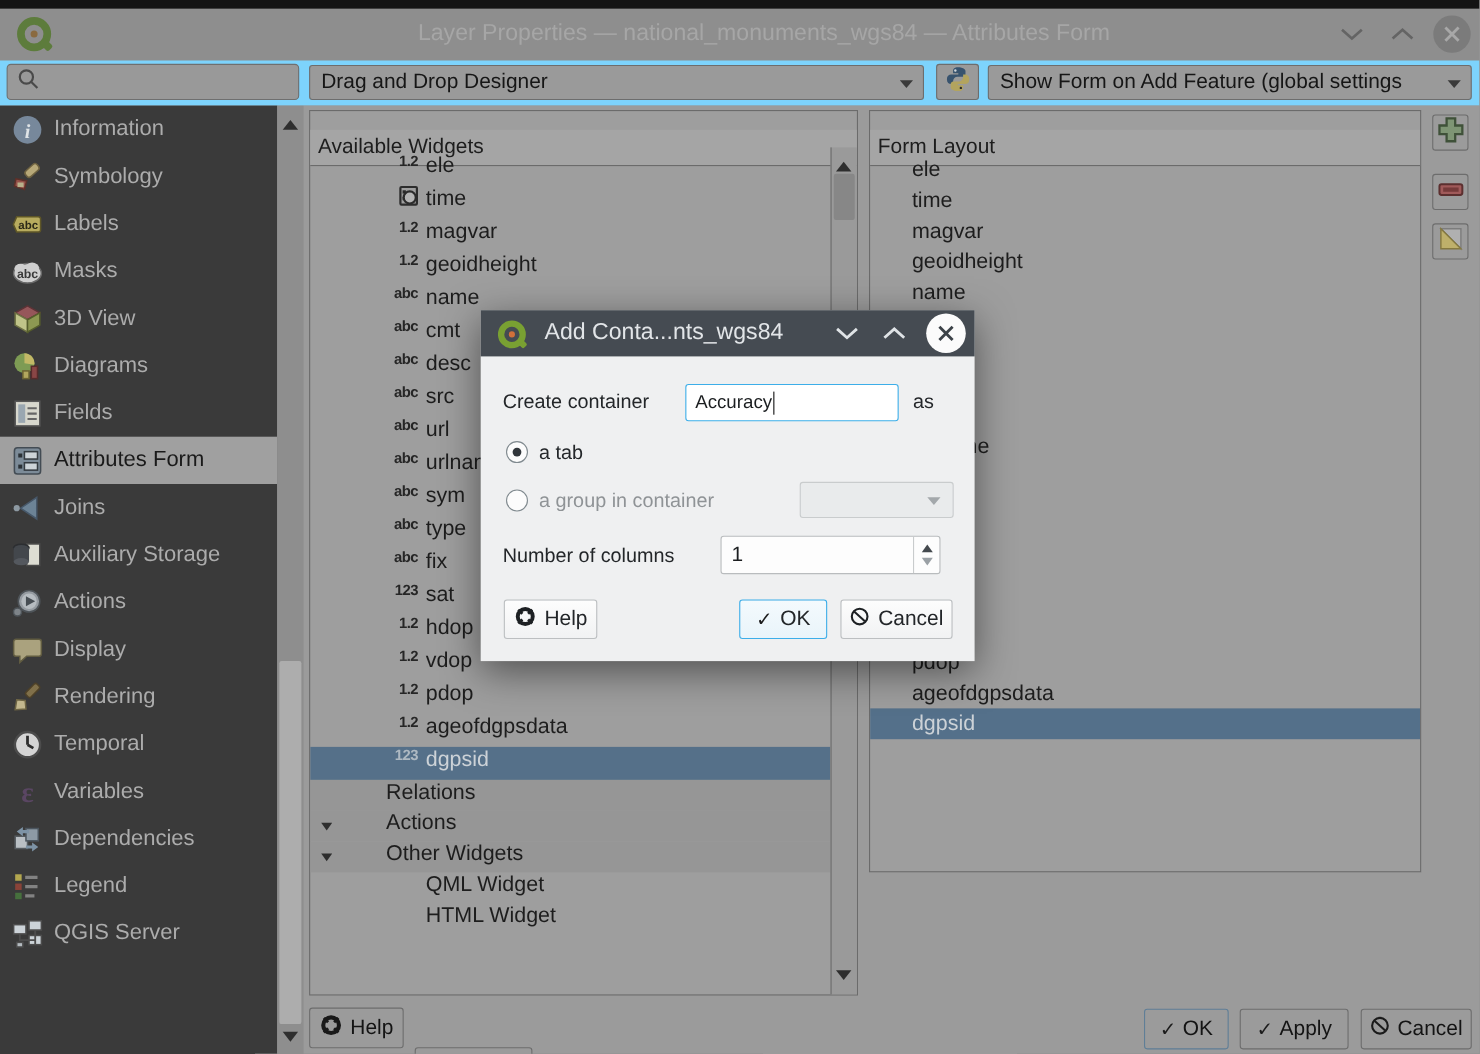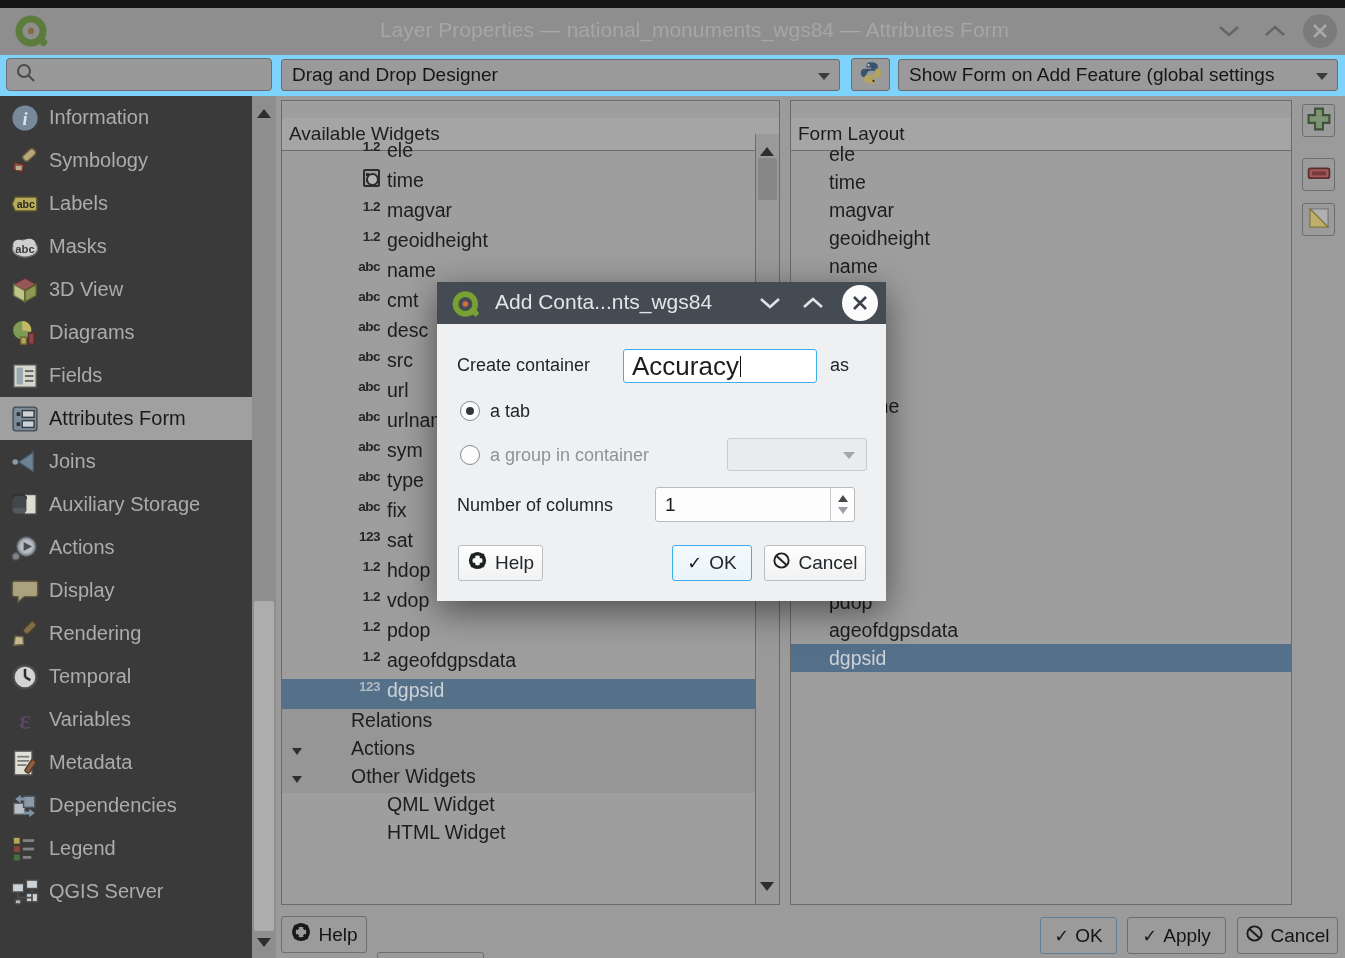--- a/index.html
+++ b/index.html
@@ -40,21 +40,21 @@
   .tri-up { width:0; height:0; border:7px solid transparent; border-bottom:9px solid #2e2e2e; }
   .tri-down { width:0; height:0; border:7px solid transparent; border-top:9px solid #2e2e2e; }
   .side-scroll .tri-up { position:absolute; left:5px; top:6px; }
   .side-scroll .tri-down { position:absolute; left:5px; top:842px; }
 
   
   .main { position:absolute; left:276px; top:96px; width:1069px; height:862px; background:#9b9b9b; }
 
   .panel { position:absolute; top:4px; background:#9e9e9e; border:1px solid #6b6b6b; }
   .panel-aw { left:5px; width:499px; height:805px; }
-  .panel-fl { left:514px; width:502px; height:805px; }
+  .panel-fl { left:514px; width:502px; height:693px; }
   .panel-header { position:absolute; left:0; top:0; right:0; height:33px; background:#a5a5a5;
       border-bottom:1px solid #6b6b6b; font-size:19px; color:#1d1d1d; display:flex; align-items:center; padding-left:7px;margin-top:17px; }
 
   .aw-list { position:absolute; left:0; top:33px; right:24px; bottom:0; padding-top:5px; overflow:hidden; }
   .aw-row { display:flex; align-items:flex-start; position:relative; font-size:19.5px; color:#1d1d1d; }
   .aw-row.r-field { height:30px; padding-left:70px; }
   .aw-row.r-group { height:28px; padding-left:34px; background:#969696; }
   .aw-row.r-subitem { height:28px; padding-left:70px; }
   .aw-row.r-shaded { background:#a5a5a5; }
   .aw-row.r-arrow::before { content:""; position:absolute; left:10px; top:11px;
@@ -102,21 +102,21 @@
       box-shadow:0 10px 34px rgba(0,0,0,0.5); background:#eff0f1; }
   .modal-title { position:absolute; left:0; top:0; right:0; height:42px; background:#454b52; }
   .modal-title .qgis-logo { position:absolute; left:12px; top:4px; }
   .modal-title .mtitle { position:absolute; left:58px; top:8px; font-size:21px; color:#e2e5e8; }
   .m-chevron { position:absolute; top:11px; width:26px; height:20px; display:flex; align-items:center; justify-content:center; }
   .m-chevron-down { left:320px; } .m-chevron-up { left:363px; }
   .m-close { position:absolute; left:405px; top:3px; width:36px; height:36px; background:#fbfbfb; border-radius:50%;
       display:flex; align-items:center; justify-content:center; }
   .m-label { position:absolute; font-size:18px; color:#232629; }
   .m-input { position:absolute; left:186px; top:67px; width:194px; height:34px; background:#ffffff;
-      border:1px solid #3daee9; border-radius:3px; font-size:26px; color:#1b1e20; display:flex; align-items:center; padding-left:8px; }
+      border:1px solid #3daee9; border-radius:3px; font-size:17px; color:#1b1e20; display:flex; align-items:center; padding-left:8px; }
   .caret { display:inline-block; width:1.5px; height:21px; background:#111; margin-left:1px; }
   .radio { position:absolute; width:20px; height:20px; border-radius:50%; background:#fcfcfc; border:1px solid #808a8f; }
   .radio .dot { position:absolute; left:5px; top:5px; width:8px; height:8px; border-radius:50%; background:#31363b; }
   .m-combo { position:absolute; left:290px; top:156px; width:140px; height:33px; background:#e9ebec;
       border:1px solid #c9cccd; border-radius:3px; }
   .m-combo .arrow { position:absolute; right:11px; top:13px; border:6px solid transparent; border-top:7px solid #a3a8ab; }
   .m-spin { position:absolute; left:218px; top:205px; width:200px; height:35px; background:#fdfdfd;
       border:1px solid #b9bcbe; border-radius:3px; font-size:19px; color:#1b1e20; display:flex; align-items:center; padding-left:9px; }
   .m-spin .spinbtns { position:absolute; right:0; top:0; bottom:0; width:24px; border-left:1px solid #c9cccd;
       display:flex; flex-direction:column; align-items:center; justify-content:space-around; }
@@ -338,32 +338,20 @@
       <span class="sicon">
           <svg width="28" height="28" viewBox="0 0 20 20">
             <text x="10" y="16.5" font-size="19" font-weight="bold" fill="#5a4663" text-anchor="middle" font-family="serif">ε</text>
           </svg>
         </span>
       <span>Variables</span>
     </div>
     <div class="side-item">
       <span class="sicon">
           <svg width="28" height="28" viewBox="0 0 20 20">
-            <rect x="2.5" y="1.5" width="12.5" height="17" fill="#e0e0d8" stroke="#565656"></rect>
-            <line x1="4.5" y1="5.5" x2="13" y2="5.5" stroke="#7e7e7e" stroke-width="1.3"></line>
-            <line x1="4.5" y1="8.5" x2="13" y2="8.5" stroke="#7e7e7e" stroke-width="1.3"></line>
-            <line x1="4.5" y1="11.5" x2="11" y2="11.5" stroke="#7e7e7e" stroke-width="1.3"></line>
-            <rect x="12" y="7.5" width="3.6" height="10" rx="1" transform="rotate(33 14 12.5)" fill="#8c5f40" stroke="#543722"></rect>
-          </svg>
-        </span>
-      <span>Metadata</span>
-    </div>
-    <div class="side-item">
-      <span class="sicon">
-          <svg width="28" height="28" viewBox="0 0 20 20">
             <rect x="2" y="8" width="8" height="8" fill="#b9bfc4" stroke="#565c61"></rect>
             <rect x="9" y="3" width="8" height="8" fill="#8d9aa5" stroke="#4c565f"></rect>
             <path d="M3 5 l4-3 0 2 4 0 0 2 -4 0 0 2 z" fill="#7d93a6"></path>
             <path d="M17 15 l-4 3 0-2 -4 0 0-2 4 0 0-2 z" fill="#7d93a6"></path>
           </svg>
         </span>
       <span>Dependencies</span>
     </div>
     <div class="side-item">
       <span class="sicon">

